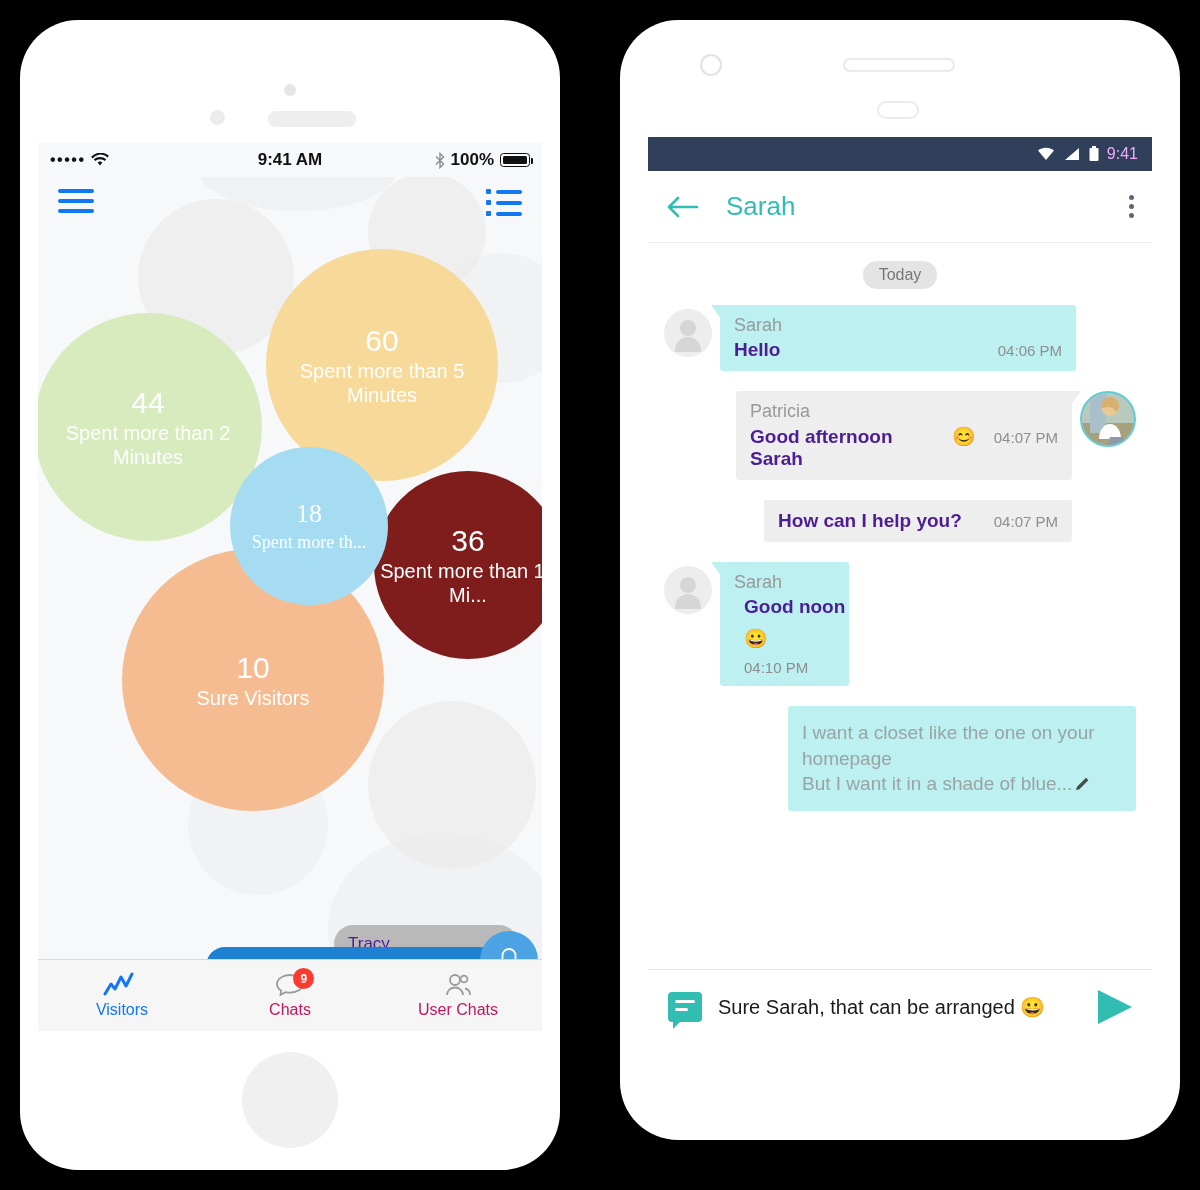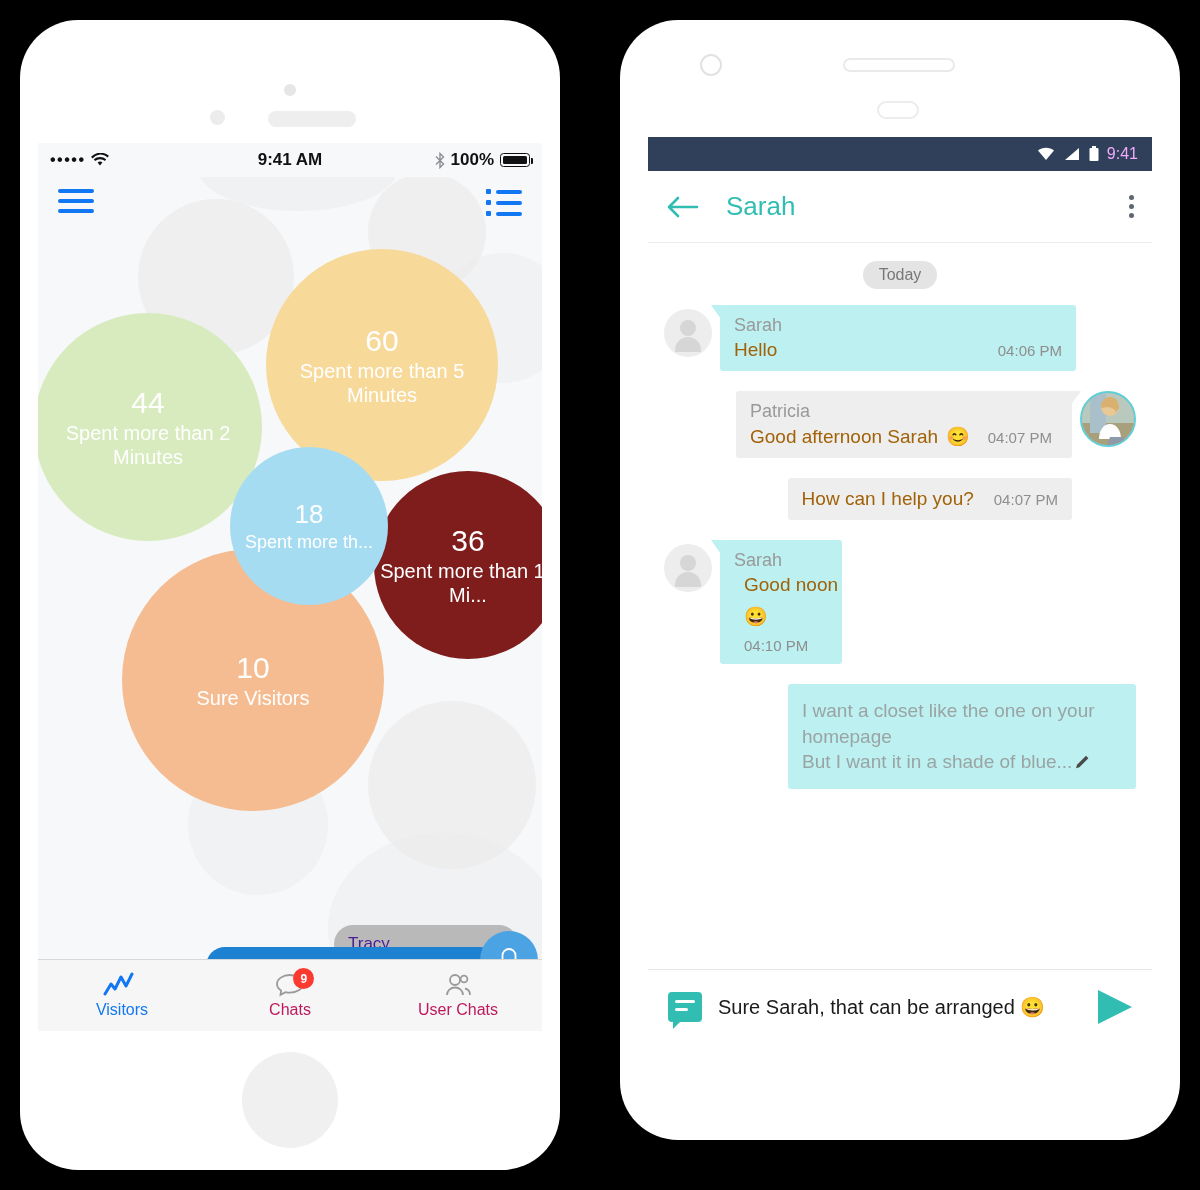--- a/index.html
+++ b/index.html
@@ -105,21 +105,21 @@
   .avatar .head{ position:absolute; left:50%; margin-left:-8px; top:11px; width:16px;height:16px;
                  border-radius:50%; background:#d6d6d6;}
   .avatar .body{ position:absolute; left:50%; margin-left:-13px; top:28px; width:26px;height:15px;
                  border-radius:13px 13px 0 0; background:#d6d6d6;}
   .photoav{ width:56px;height:56px;border-radius:50%; flex:0 0 56px; margin-left:8px;
             border:2px solid #5ecfd6; overflow:hidden; position:relative; background:#9fb7bd;}
   .msg{ border-radius:3px; padding:10px 14px; position:relative; max-width:360px; }
   .msg.teal{ background:#bdf0f0; }
   .msg.grey{ background:#eeeeee; }
   .msg .sender{ font-size:18px; color:#999; margin-bottom:3px; }
-  .msg .text{ font-size:19px; color:#a16207; display:inline; }
+  .msg .text{ font-size:19px; color:#4c1d95; display:inline;font-weight:bold; }
   .msg .time{ font-size:15px; color:#8e8e8e; margin-left:10px; white-space:nowrap;}
   .msg .faded{ color:#9aa4a4; font-size:19px; line-height:1.35; }
   .tail-l::before{ content:""; position:absolute; left:-9px; top:0; border-width:0 10px 14px 0;
                    border-style:solid; border-color:transparent #bdf0f0 transparent transparent;}
   .tail-r::after{ content:""; position:absolute; right:-9px; top:0; border-width:0 0 14px 10px;
                   border-style:solid; border-color:transparent transparent transparent #eeeeee;}
   .line-flex{ display:flex; align-items:baseline; justify-content:space-between; gap:14px;}
 
   .dr-input{ height:74px; border-top:1px solid #e7e7e7; display:flex; align-items:center;
              padding:0 20px; gap:16px; background:#fff;}
@@ -200,21 +200,21 @@
     <div class="bub" style="left:228px;top:106px;width:232px;height:232px;background:#f7d99a;">
       <div class="num">60</div>
       <div class="lbl">Spent more than 5 Minutes</div>
     </div>
 
     <div class="bub" style="left:-4px;top:170px;width:228px;height:228px;background:#d7ebbe;">
       <div class="num">44</div>
       <div class="lbl">Spent more than 2 Minutes</div>
     </div>
 
-    <div class="bub" style="left:192px;top:304px;width:158px;height:158px;background:#a6dcf2;z-index:3;">
+    <div class="bub" style="left:192px;top:304px;width:158px;height:158px;background:#a6dcf2;z-index:3;font-family:Liberation Serif, serif;">
       <div class="num" style="font-size:26px;">18</div>
       <div class="lbl" style="font-size:18px;">Spent more th...</div>
     </div>
 
     <div class="bub" style="left:336px;top:328px;width:188px;height:188px;background:#7f1d1d;">
       <div class="num">36</div>
       <div class="lbl">Spent more than 10 Mi...</div>
     </div>
 
     <div class="bub" style="left:84px;top:406px;width:262px;height:262px;background:#f5bc91;z-index:2;">
@@ -328,21 +328,21 @@
           <ellipse cx="28" cy="14" rx="9" ry="9" fill="#e8c894"></ellipse>
           <path d="M19 14c0-6 4-10 9-10s9 4 9 10c0 3-2 2-3 6-1-5-6-6-9-6s-5 2-6 0z" fill="#d8b070"></path>
           <path d="M17 46c0-9 5-15 11-15s11 6 11 15z" fill="#fdfdfd"></path>
           <path d="M28 44h14v12H24z" fill="#8f9aa8"></path>
         </svg>
       </div>
     </div>
 
     <div class="row right" style="padding-right:64px;">
       <div class="msg grey">
-        <div class="line-flex" style="justify-content:flex-start;gap:10px;">
+        <div class="line-flex" style="justify-content:flex-start;gap:22px;">
           <span class="text">How can I help you?</span>
           <span class="time">04:07 PM</span>
         </div>
       </div>
     </div>
 
     <div class="row">
       <div class="avatar">
           <span class="head"></span>
           <span class="body"></span>

